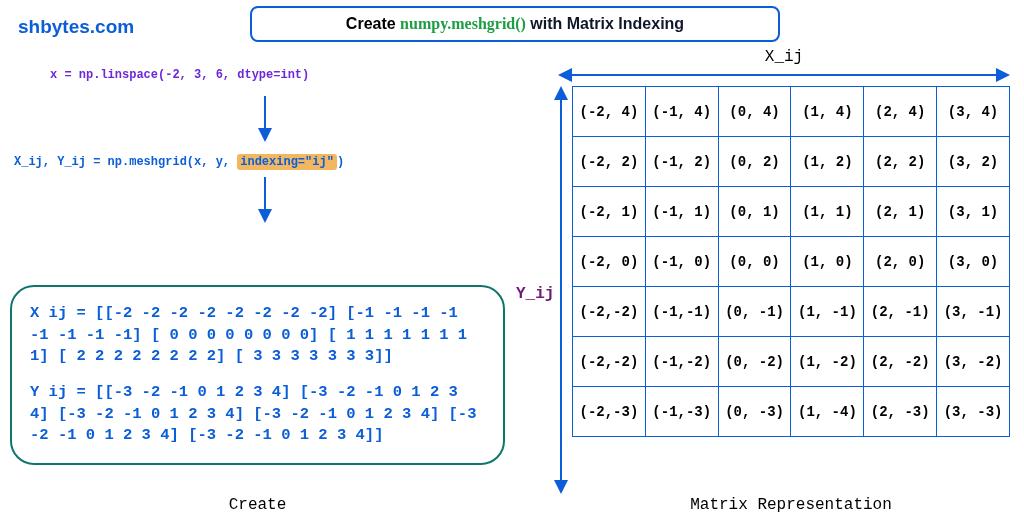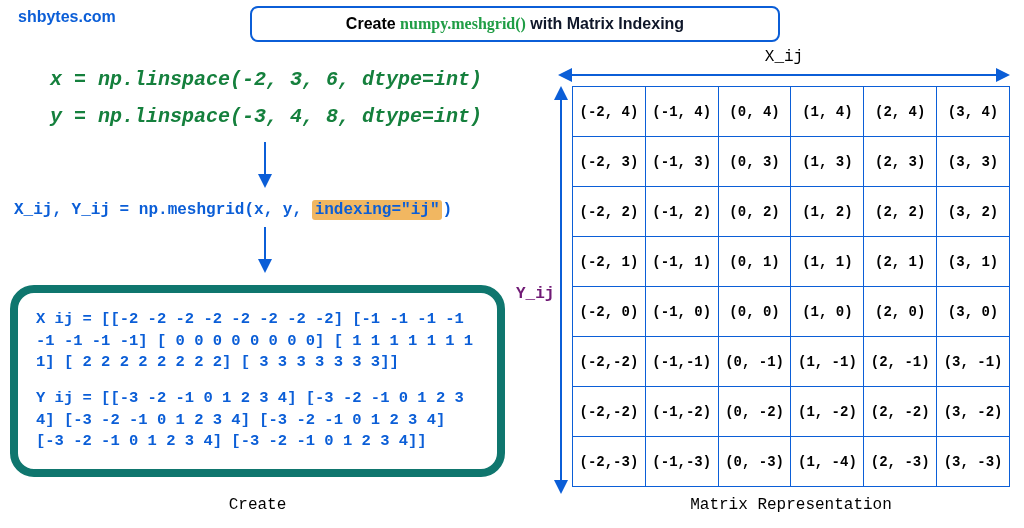--- a/index.html
+++ b/index.html
@@ -8,24 +8,24 @@
     width: 1024px;
     height: 528px;
     font-family: "Consolas", "Menlo", "Courier New", monospace;
     background: #ffffff;
     position: relative;
     overflow: hidden;
   }
   .site {
     position: absolute;
     left: 18px;
-    top: 8px;
-    color: #0b5ed7;
-    font-weight: 700;
-    font-size: 16px;
+    top: 16px;
+    color: #0b5ed7;
+    font-weight: 700;
+    font-size: 19px;
     font-family: Arial, Helvetica, sans-serif;
   }
   .title {
     position: absolute;
     left: 250px;
     top: 6px;
     width: 530px;
     border: 2px solid #0b5ed7;
     border-radius: 8px;
     padding: 7px 20px;
@@ -38,30 +38,29 @@
   .title .green { color: #1f9d45; font-family: Liberation Serif, serif; }
   .title .black { color: #0f172a; }
 
   .left {
     position: absolute;
     left: 10px;
     top: 60px;
     width: 510px;
   }
   .code-line {
-    color: #15803d;
-    font-size: 20px;
+    color: #6d28d9;
+    font-size: 12px;
     font-weight: 600;
     white-space: nowrap;
     margin: 8px 0 14px 40px;
-    font-style: italic;
   }
   .code-line2 {
     color: #0b5ed7;
-    font-size: 16px;
+    font-size: 12px;
     font-weight: 600;
     white-space: nowrap;
     margin: 0 0 8px 4px;
   }
   .hl {
     background: #f1b761;
     color: #0b5ed7;
     border-radius: 3px;
     padding: 1px 3px;
   }
@@ -71,21 +70,21 @@
     color: #0b5ed7;
     margin: 4px 0 8px 0;
   }
   .arrow-v svg { display: inline-block; }
 
   .output-box {
     position: absolute;
     left: 10px;
     top: 285px;
     width: 495px;
-    border: 8px solid #0f766e;
+    border: 2px solid #0f766e;
     border-radius: 24px;
     padding: 12px 18px;
     color: #0b5ed7;
     font-size: 15.5px;
     font-weight: 600;
     line-height: 1.4;
   }
   .output-box .blk { margin: 4px 0; }
 
   .output-label {
@@ -165,21 +164,20 @@
 <body>
 
 <div class="site">shbytes.com</div>
 
 <div class="title">
   <span>Create </span><span class="green">numpy.meshgrid()</span><span class="black"> with Matrix Indexing</span>
 </div>
 
 <div class="left">
   <div class="code-line">x = np.linspace(-2, 3, 6, dtype=int)</div>
-  <div class="code-line">y = np.linspace(-3, 4, 8, dtype=int)</div>
 
   <div class="arrow-v">
     <svg width="14" height="46" viewBox="0 0 14 46">
       <line x1="7" y1="0" x2="7" y2="32" stroke="#0b5ed7" stroke-width="2"></line>
       <polygon points="7,46 0,32 14,32" fill="#0b5ed7"></polygon>
     </svg>
   </div>
 
   <div class="code-line2">
     <span>X_ij, Y_ij = np.meshgrid(x, y, </span><span class="hl">indexing="ij"</span><span>)</span>
@@ -221,28 +219,20 @@
   <tbody id="grid-body">
       <tr>
         <td>(-2, 4)</td>
         <td>(-1, 4)</td>
         <td>(0, 4)</td>
         <td>(1, 4)</td>
         <td>(2, 4)</td>
         <td>(3, 4)</td>
       </tr>
       <tr>
-        <td>(-2, 3)</td>
-        <td>(-1, 3)</td>
-        <td>(0, 3)</td>
-        <td>(1, 3)</td>
-        <td>(2, 3)</td>
-        <td>(3, 3)</td>
-      </tr>
-      <tr>
         <td>(-2, 2)</td>
         <td>(-1, 2)</td>
         <td>(0, 2)</td>
         <td>(1, 2)</td>
         <td>(2, 2)</td>
         <td>(3, 2)</td>
       </tr>
       <tr>
         <td>(-2, 1)</td>
         <td>(-1, 1)</td>

